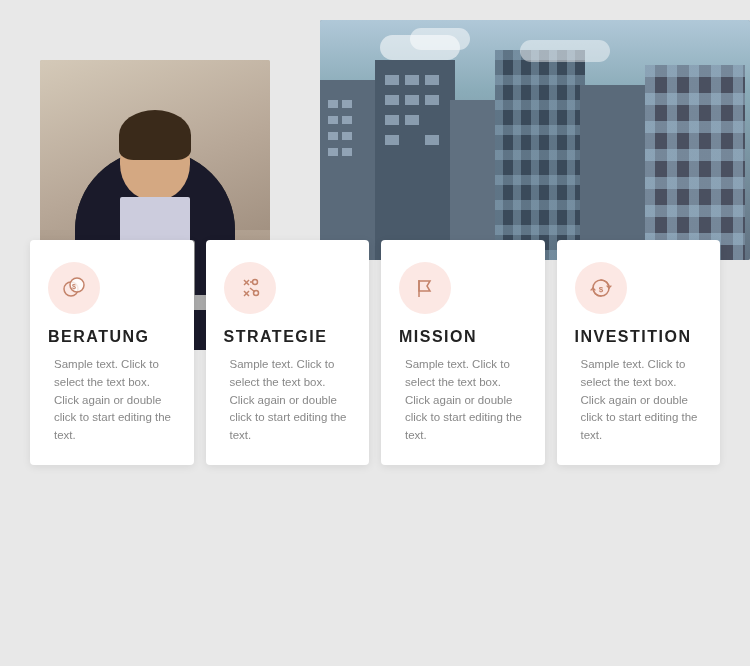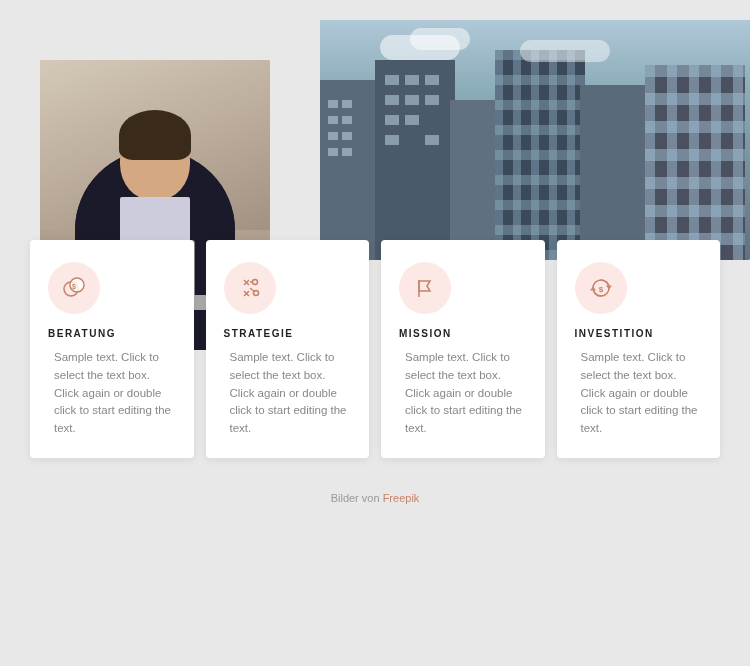--- a/index.html
+++ b/index.html
@@ -158,21 +158,21 @@
       justify-content: center;
       margin-bottom: 14px;
     }
 
     .card-icon-wrap svg {
       width: 26px;
       height: 26px;
     }
 
     .card-title {
-      font-size: 10px;
+      font-size: 16px;
       font-weight: 700;
       letter-spacing: 1.5px;
       color: #222;
       margin-bottom: 10px;
       text-transform: uppercase;
     }
 
     .card-text {
       font-size: 11.5px;
       color: #888;
@@ -319,18 +319,14 @@
             <path d="M5 13 L7 15 M5 13 L3 15" stroke="#c4836a" stroke-width="1.2" stroke-linecap="round"></path>
           </svg>
         </div>
         <div class="card-title">INVESTITION</div>
         <div class="card-text">Sample text. Click to select the text box. Click again or double click to start editing the text.</div>
       </div>
 
     </div>
   </div>
 
-  <div class="footer">
-    <span>Bilder von</span>
-    <a href="#">Freepik</a>
-  </div>
 
 </div>
 
 </body></html>

